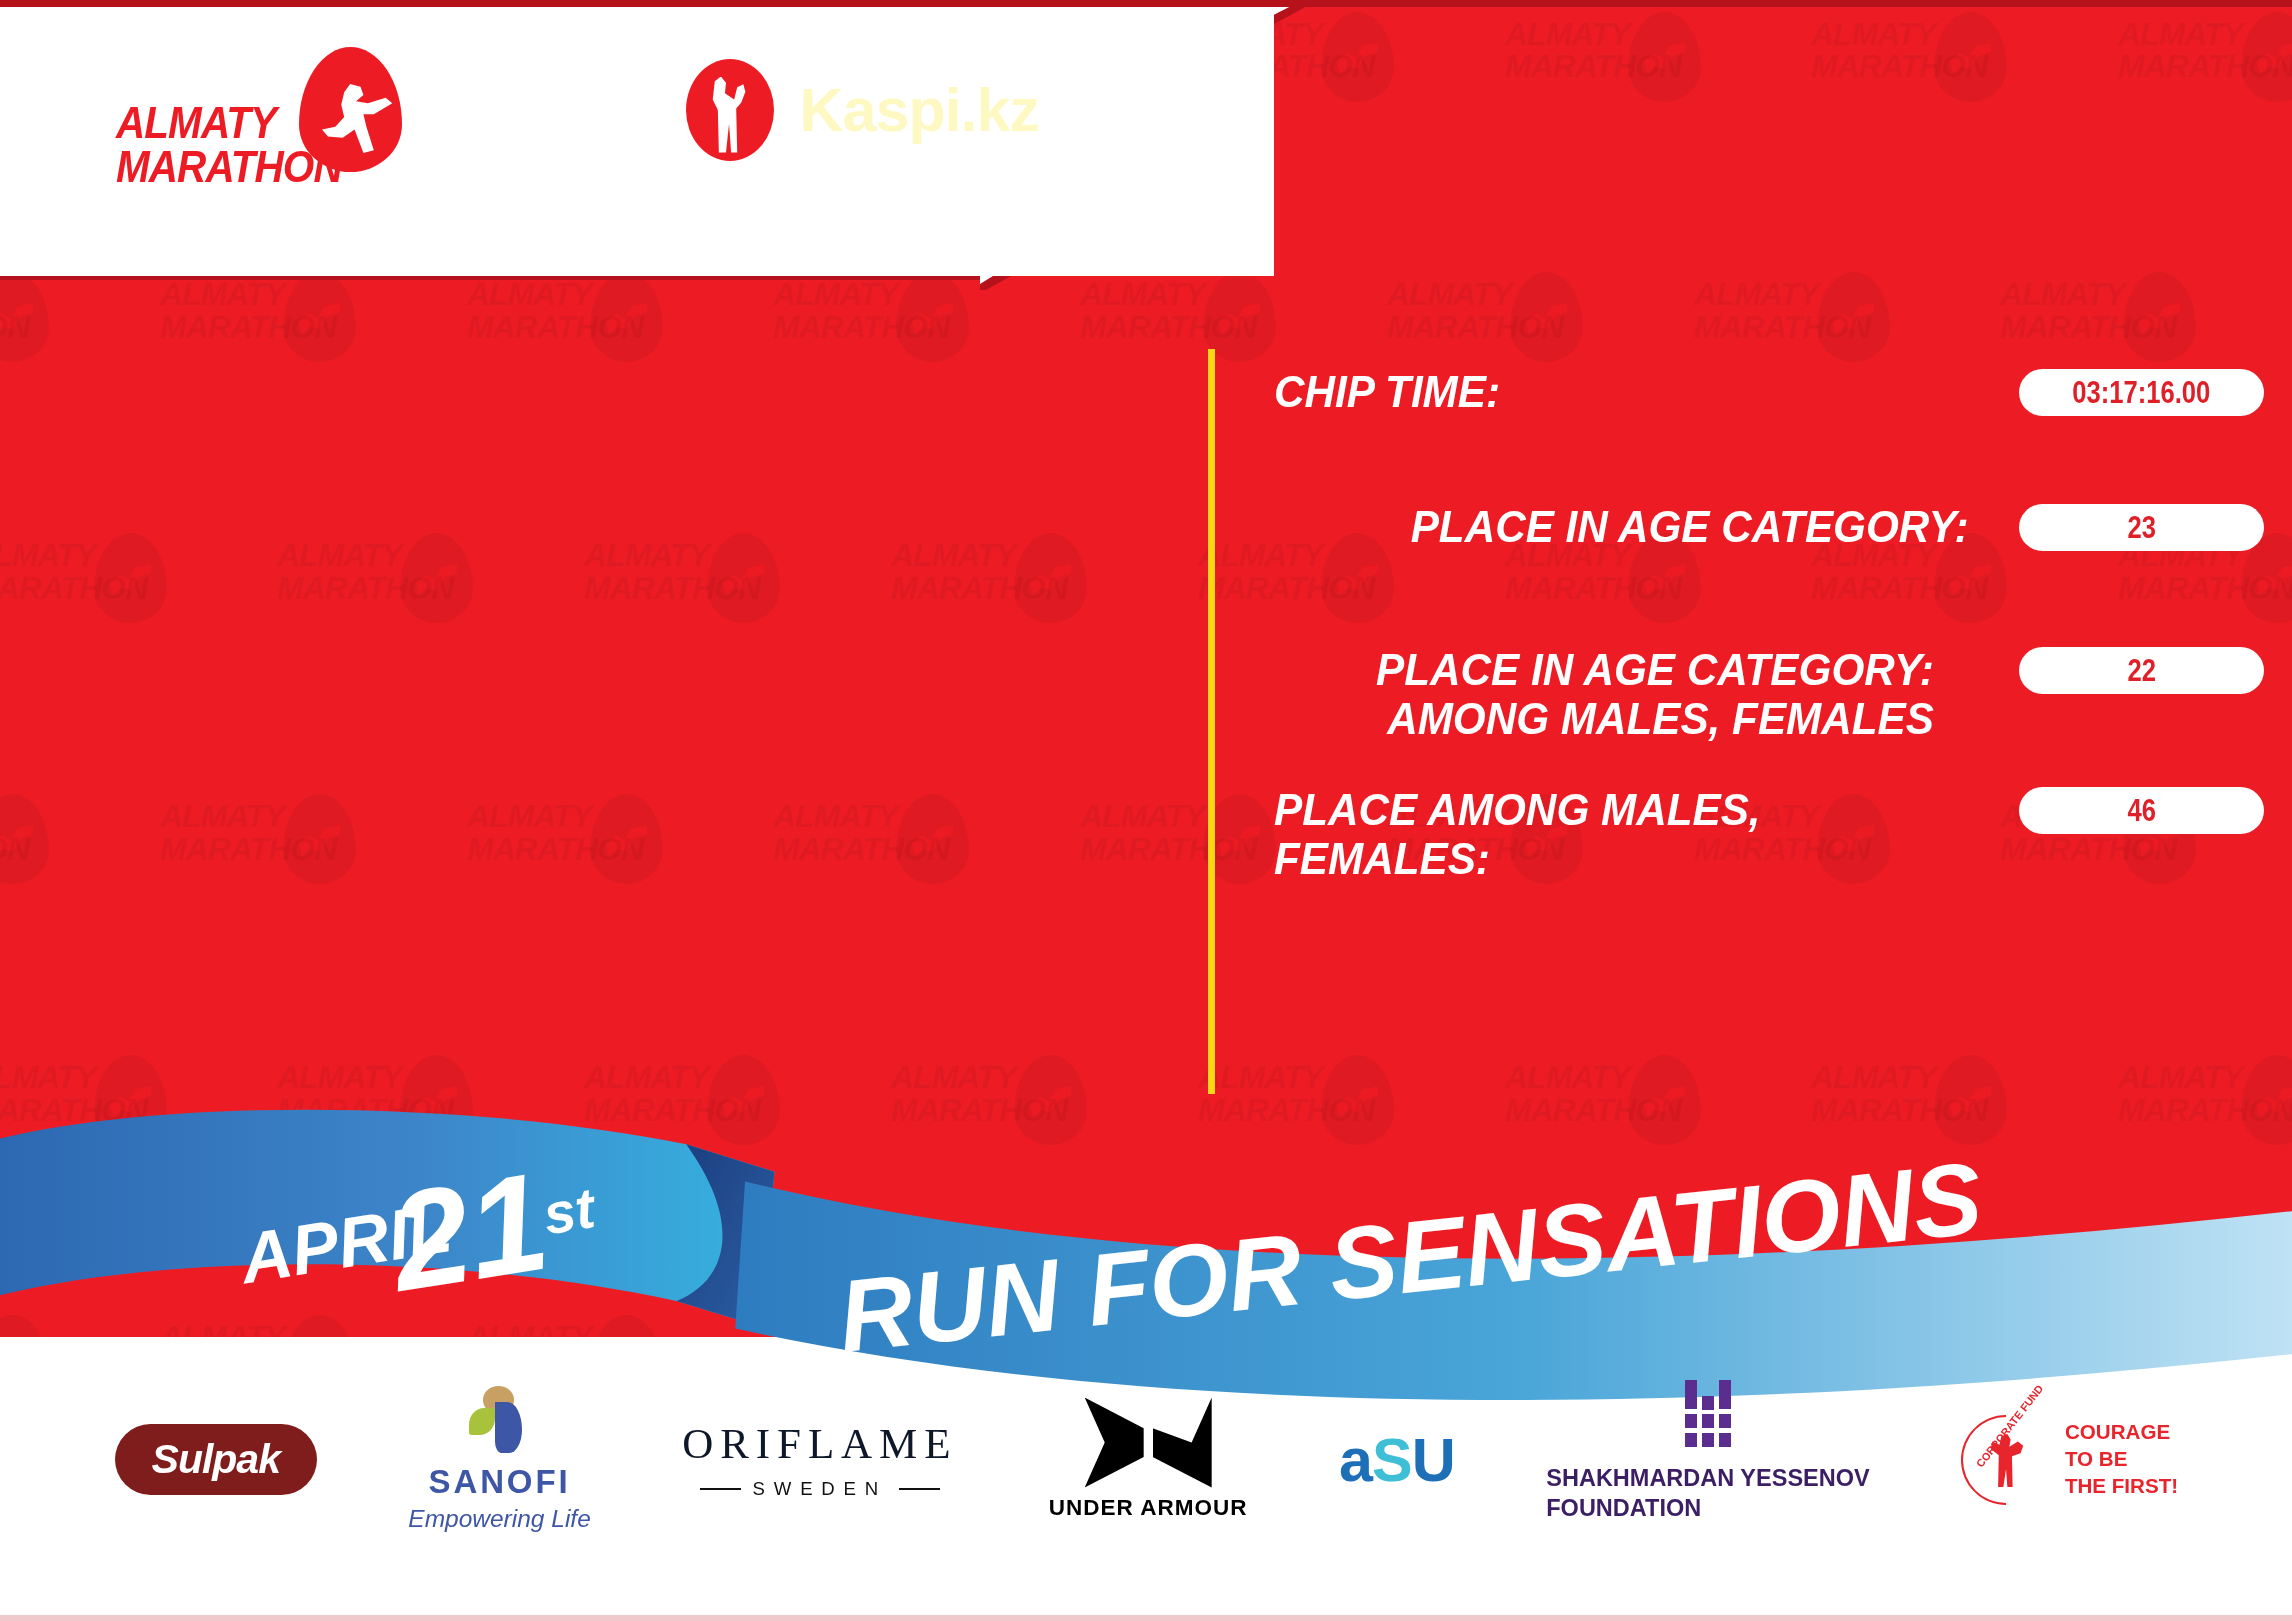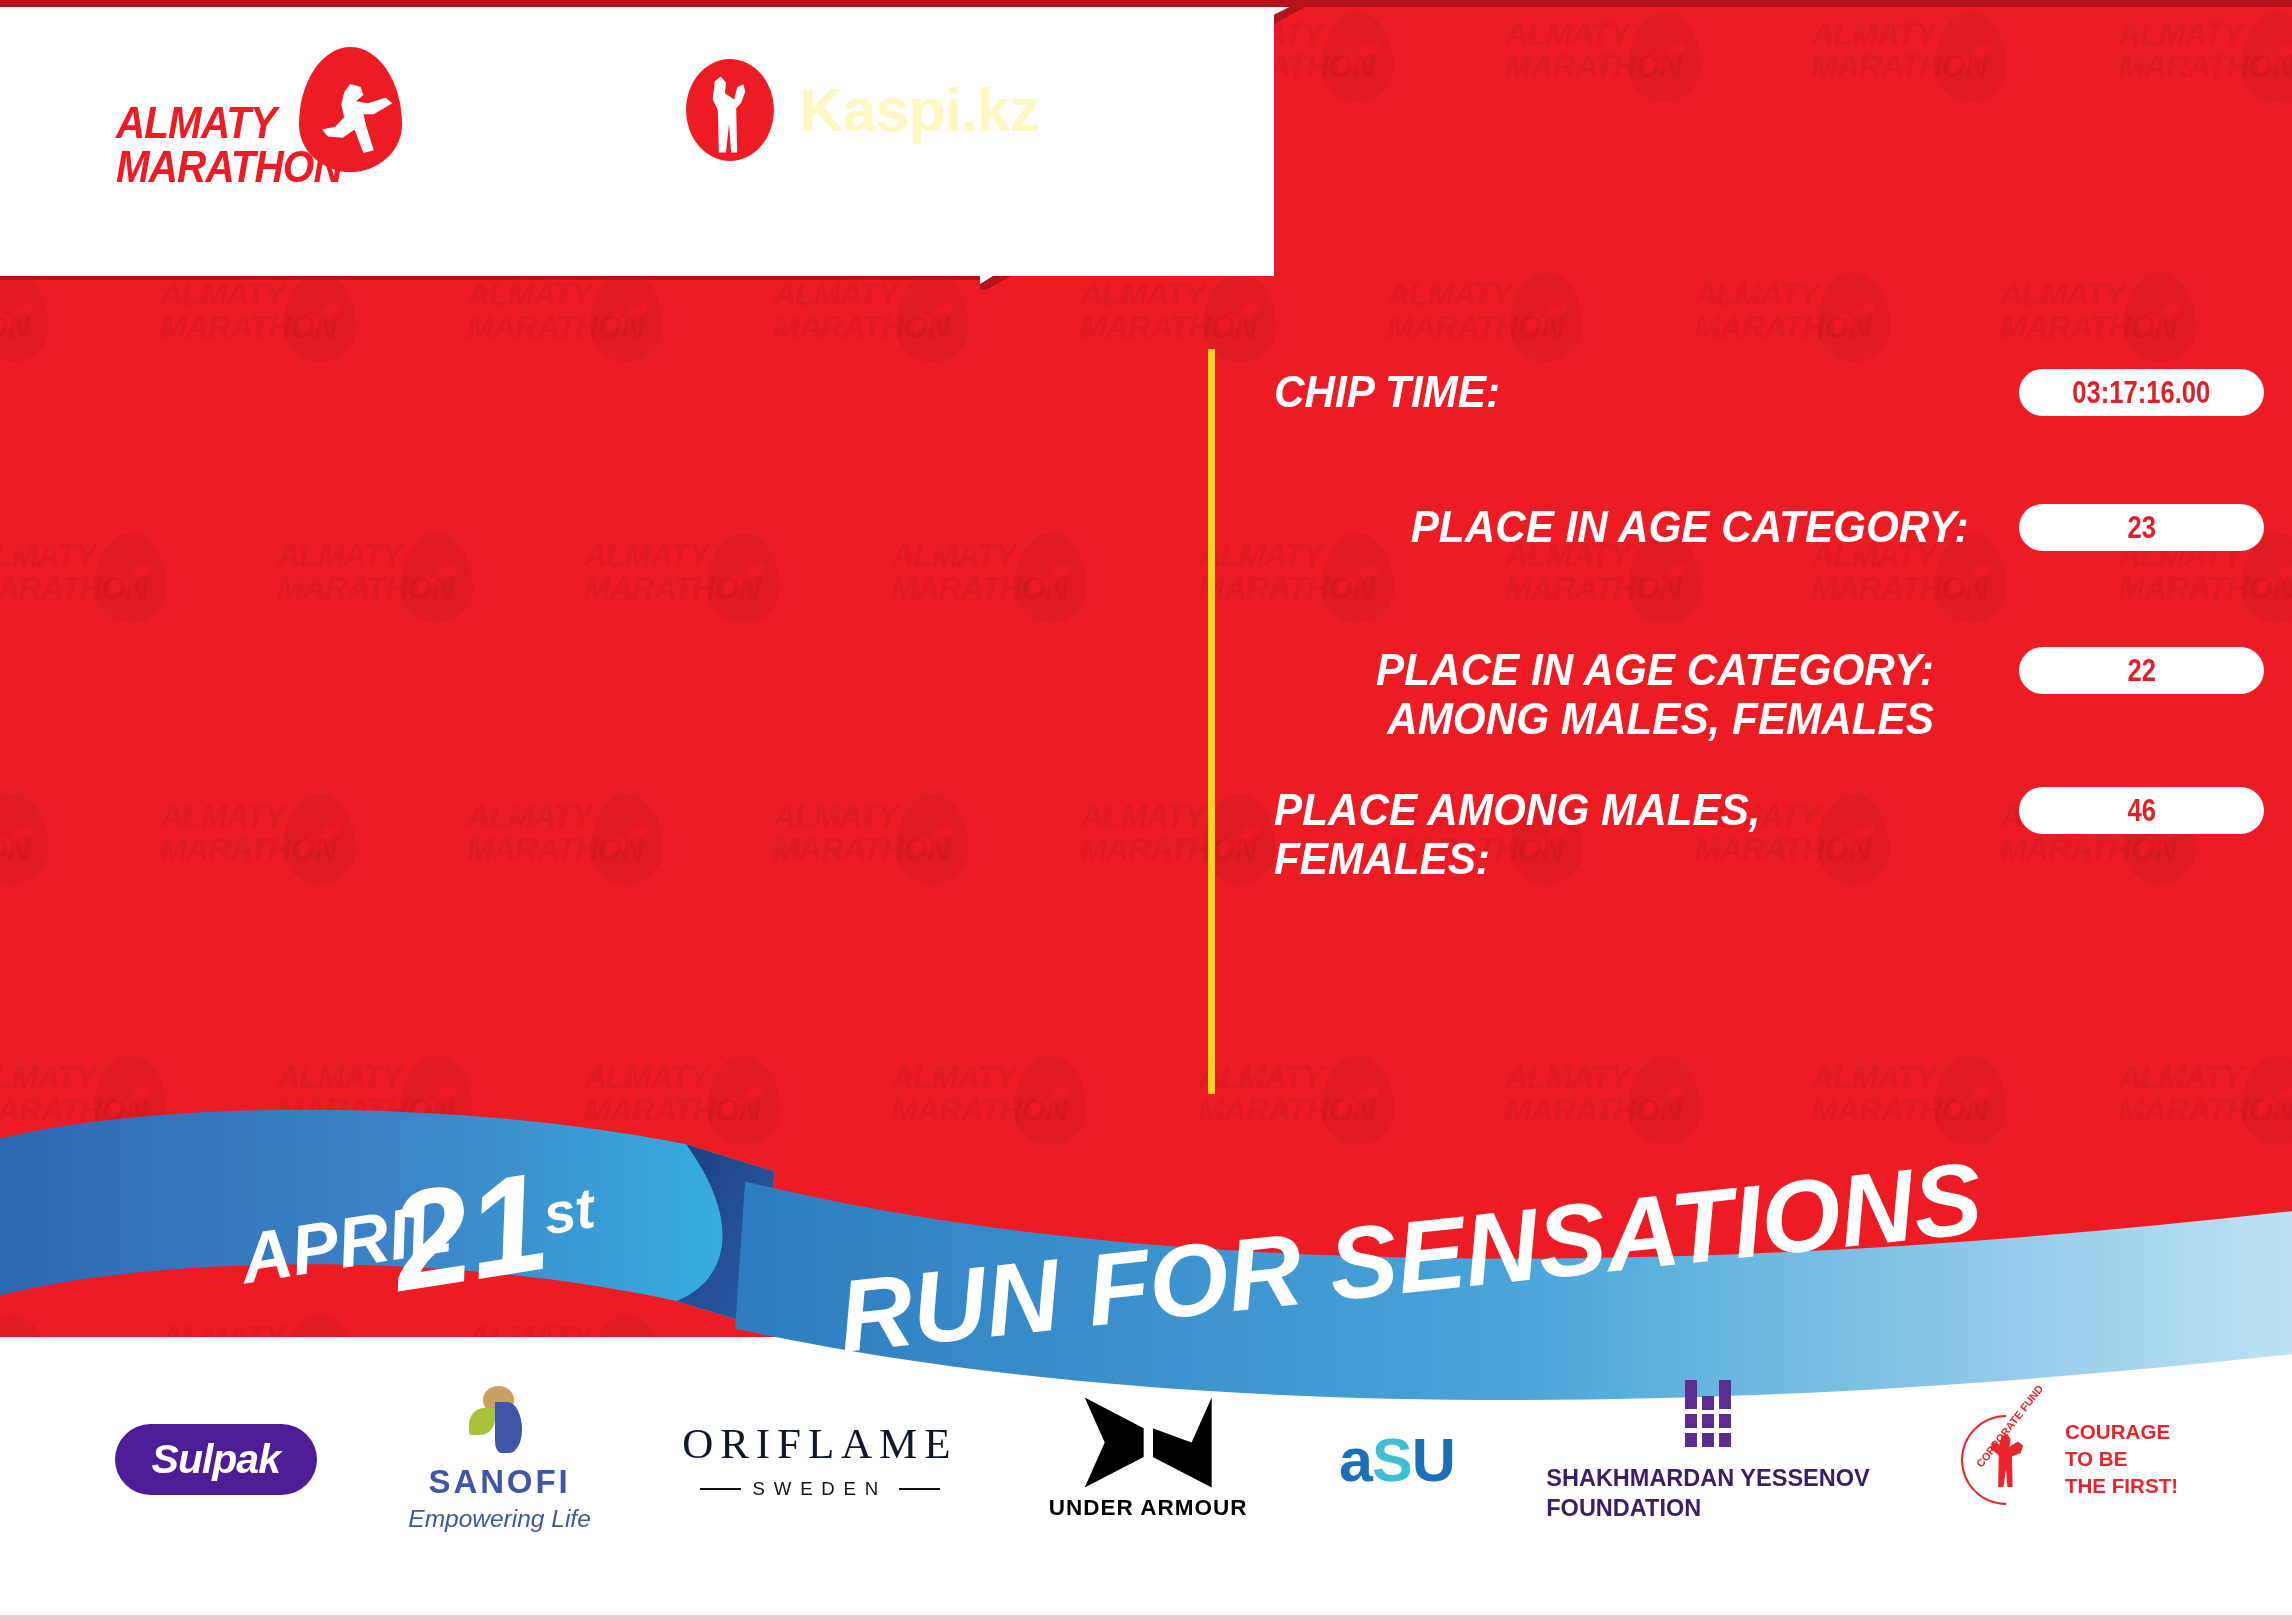--- a/index.html
+++ b/index.html
@@ -226,21 +226,21 @@
 
   
   .sponsors{
     position:absolute; left:0; bottom:0; width:100%; height:284px;
     display:flex; align-items:center; justify-content:space-around;
     padding:0 69px 39px; z-index:9;
   }
   .sp{ display:flex; flex-direction:column; align-items:center; justify-content:center; }
 
   .sp-sulpak{
-    background:#4c1d95; border-radius:37px;
+    background:#7f1d1d; border-radius:37px;
     width:202px; height:71px;
     display:flex; align-items:center; justify-content:center;
   }
   .sp-sulpak span{ color:#fff; font-weight:bold; font-size:41px; font-style:italic; letter-spacing:-1px; }
 
   .sp-sanofi .sn-mark{ position:relative; width:61px; height:71px; margin-bottom:5.9px; }
   .sp-sanofi .sn-mark i{ position:absolute; display:block; }
   .sp-sanofi .sn-a{ left:13.7px; top:0; width:31px; height:27.4px; background:#C8A063; border-radius:50%; }
   .sp-sanofi .sn-b{ left:0px; top:21.6px; width:25.5px; height:27.4px; background:#A8C23C; border-radius:60% 10% 60% 10%; }
   .sp-sanofi .sn-c{ left:25.5px; top:15.7px; width:27.4px; height:51px; background:#3E56A6; border-radius:0 70% 60% 30%; }

